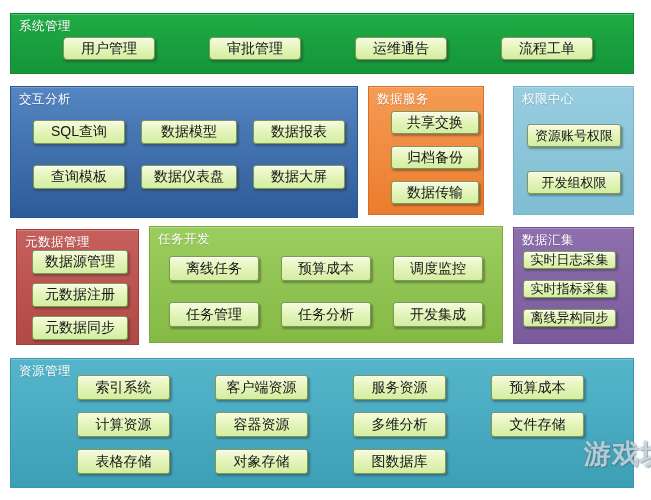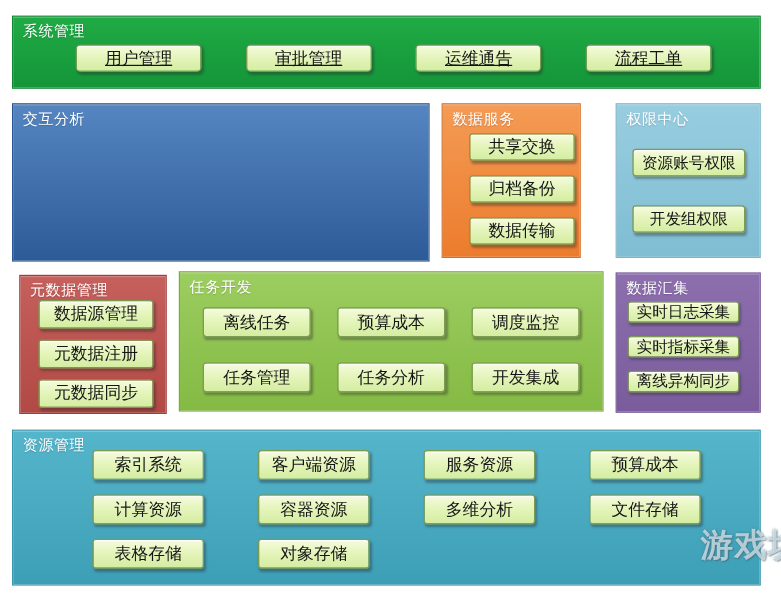--- a/index.html
+++ b/index.html
@@ -53,21 +53,21 @@
   .p-interactive { left:10px;  top:86px;  width:348px; height:132px; }
   .p-service     { left:368px; top:86px;  width:116px; height:129px; }
   .p-permission  { left:513px; top:86px;  width:121px; height:129px; }
   .p-metadata    { left:16px;  top:229px; width:123px; height:116px; }
   .p-taskdev     { left:149px; top:226px; width:354px; height:117px; }
   .p-collection  { left:513px; top:227px; width:121px; height:117px; }
   .p-resource    { left:10px;  top:358px; width:624px; height:130px; }
 
   
   .p-system .btns { left:52px; right:40px; top:23px; display:flex; justify-content:space-between; }
-  .p-system .btn  { width:105px; height:23px; border-radius:4px;text-decoration:underline; }
+  .p-system .btn  { width:92px; height:23px; border-radius:4px; }
 
   .p-interactive .btns { left:22px; top:33px; display:grid; grid-template-columns:92px 96px 92px; column-gap:16px; row-gap:21px; }
 
   .p-service .btns { left:22px; top:24px; display:flex; flex-direction:column; gap:12px; }
   .p-service .btn  { width:88px; height:23px; }
 
   .p-permission .btns { left:13px; top:37px; display:flex; flex-direction:column; gap:24px; }
   .p-permission .btn  { width:94px; height:23px; }
 
   .p-metadata .btns { left:15px; top:20px; display:flex; flex-direction:column; gap:9px; }
@@ -105,20 +105,28 @@
     <div class="btns">
       <button class="btn">用户管理</button>
       <button class="btn">审批管理</button>
       <button class="btn">运维通告</button>
       <button class="btn">流程工单</button>
     </div>
   </section>
 
   <section class="panel p-interactive" style="background: linear-gradient(rgb(85, 134, 193), rgb(45, 91, 152)); border-color: rgb(42, 85, 144);">
     <div class="panel-title">交互分析</div>
+    <div class="btns">
+      <button class="btn">SQL查询</button>
+      <button class="btn">数据模型</button>
+      <button class="btn">数据报表</button>
+      <button class="btn">查询模板</button>
+      <button class="btn">数据仪表盘</button>
+      <button class="btn">数据大屏</button>
+    </div>
   </section>
 
   <section class="panel p-service" style="background: linear-gradient(rgb(244, 155, 85), rgb(236, 124, 45)); border-color: rgb(217, 111, 38);">
     <div class="panel-title">数据服务</div>
     <div class="btns">
       <button class="btn">共享交换</button>
       <button class="btn">归档备份</button>
       <button class="btn">数据传输</button>
     </div>
   </section>
@@ -167,17 +175,18 @@
       <button class="btn">索引系统</button>
       <button class="btn">客户端资源</button>
       <button class="btn">服务资源</button>
       <button class="btn">预算成本</button>
       <button class="btn">计算资源</button>
       <button class="btn">容器资源</button>
       <button class="btn">多维分析</button>
       <button class="btn">文件存储</button>
       <button class="btn">表格存储</button>
       <button class="btn">对象存储</button>
+      <button class="btn">图数据库</button>
     </div>
   </section>
 
   <div class="watermark">游戏坊</div>
 </div>
 
 </body></html>

